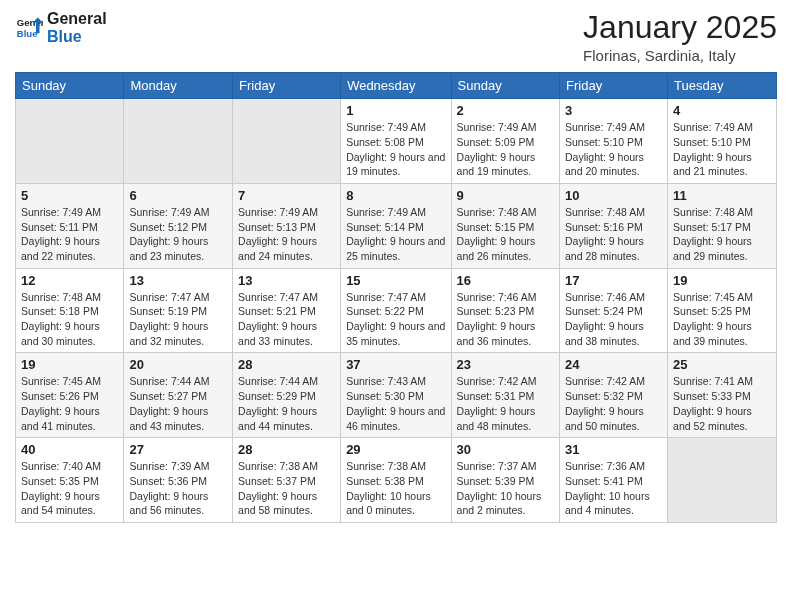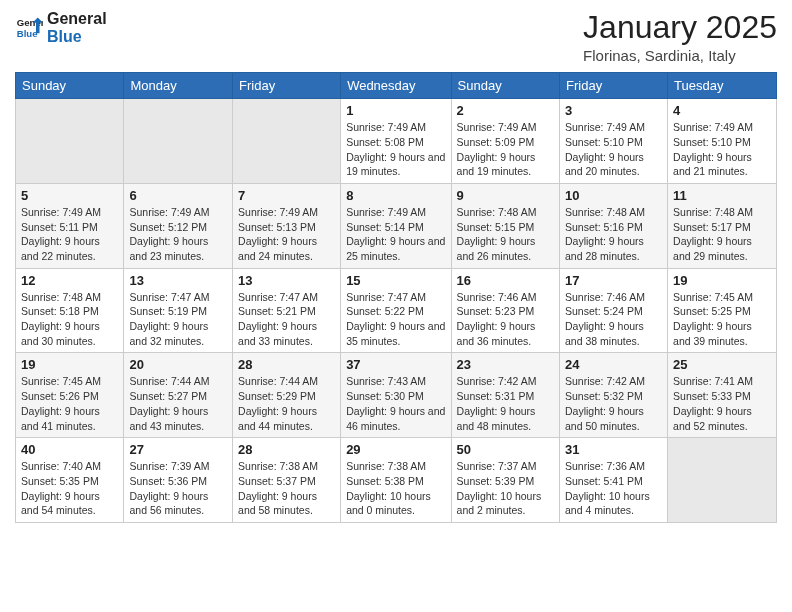--- a/index.html
+++ b/index.html
@@ -243,21 +243,21 @@
           </td>
           <td>
             <div class="cell-day">28</div>
             <div class="cell-info">Sunrise: 7:38 AM<br>Sunset: 5:37 PM<br>Daylight: 9 hours and 58 minutes.</div>
           </td>
           <td>
             <div class="cell-day">29</div>
             <div class="cell-info">Sunrise: 7:38 AM<br>Sunset: 5:38 PM<br>Daylight: 10 hours and 0 minutes.</div>
           </td>
           <td>
-            <div class="cell-day">50</div>
+            <div class="cell-day">30</div>
             <div class="cell-info">Sunrise: 7:37 AM<br>Sunset: 5:39 PM<br>Daylight: 10 hours and 2 minutes.</div>
           </td>
           <td>
             <div class="cell-day">31</div>
             <div class="cell-info">Sunrise: 7:36 AM<br>Sunset: 5:41 PM<br>Daylight: 10 hours and 4 minutes.</div>
           </td>
           <td class="empty-cell"></td>
         </tr>
       </tbody>
   </table>

